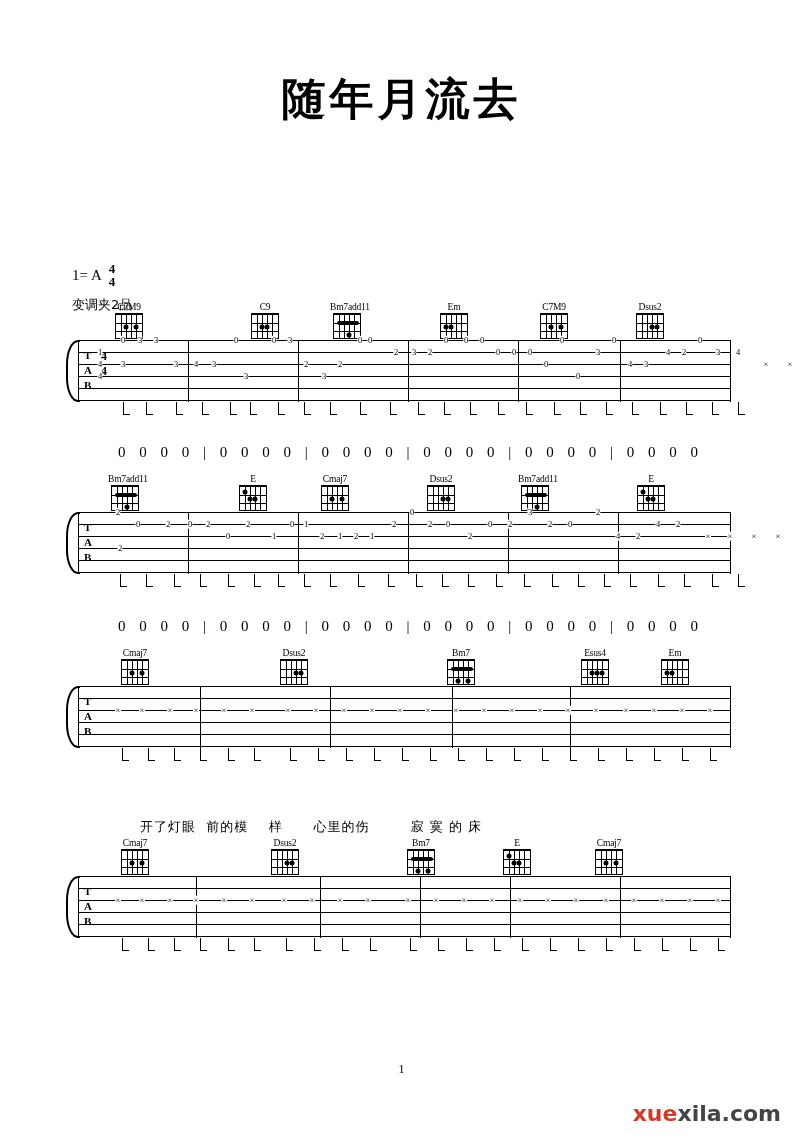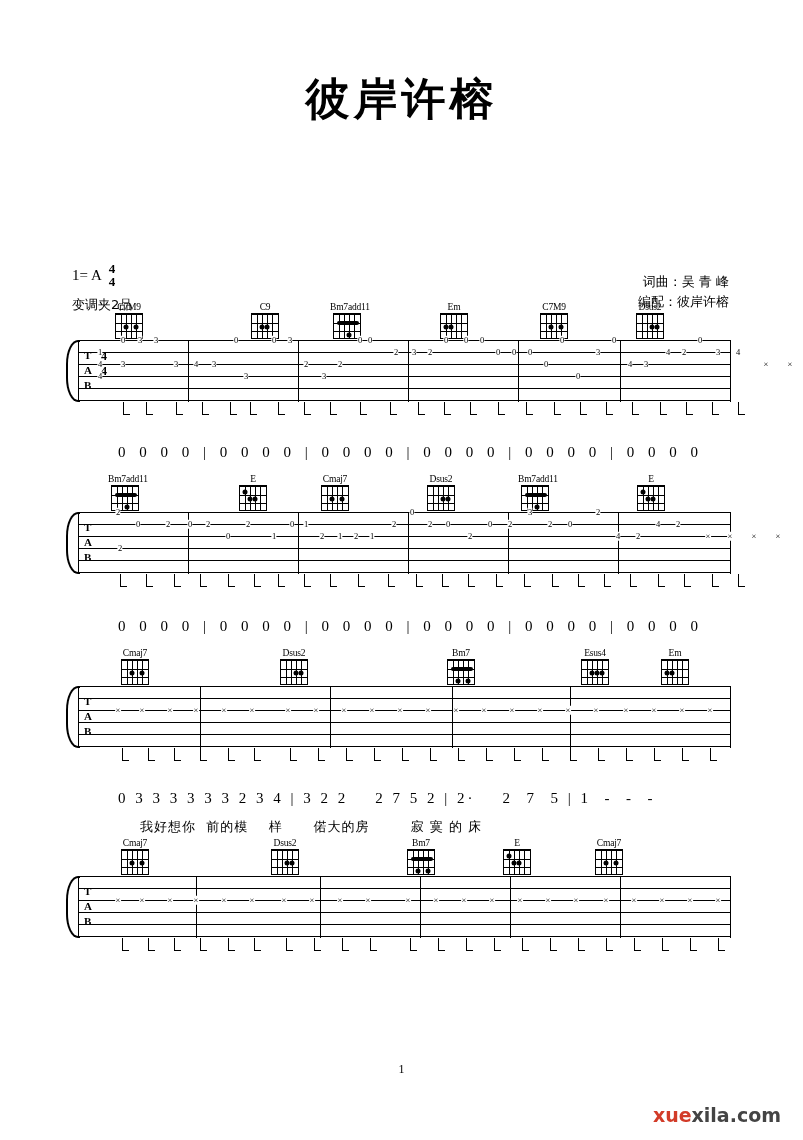--- a/index.html
+++ b/index.html
@@ -242,48 +242,44 @@
     width: 803px;
     text-align: center;
     font-size: 12px;
     font-family: "Liberation Serif", serif;
   }
   .watermark {
     position: absolute;
     right: 22px;
     bottom: 14px;
     font-family: "DejaVu Sans", sans-serif;
-    font-size: 19px;
+    font-size: 22px;
     font-weight: bold;
   }
   .watermark .x { color: #d23b28; }
   .watermark .rest { color: #444; }
 </style>
 </head>
 <body>
 
 <div class="page">
 
-  <div class="title">彼岸许榕</div>
+  <div class="title">随年月流去</div>
 
   <div class="keyblock">
     <div class="keyline">
       <span>1= A</span>
       <span class="frac">
         <span>4</span>
         <span>4</span>
       </span>
     </div>
     <div class="capo">变调夹2品</div>
   </div>
 
-  <div class="credits">
-    <div>词曲：吴 青 峰</div>
-    <div>编配：彼岸许榕</div>
-  </div>
 
   <div class="system" style="top:340px;">
     <div class="brace"></div>
     <div class="stafflines">
       <div class="ln" style="top:0px;"></div>
       <div class="ln" style="top:12px;"></div>
       <div class="ln" style="top:24px;"></div>
       <div class="ln" style="top:36px;"></div>
       <div class="ln" style="top:48px;"></div>
       <div class="ln" style="top:60px;"></div>
@@ -749,22 +745,21 @@
       <i style="left:464px;"></i>
         <i style="left:492px;"></i>
         <i style="left:520px;"></i>
       <i style="left:548px;"></i>
         <i style="left:576px;"></i>
         <i style="left:604px;"></i>
       <i style="left:632px;"></i>
     </div>
   </div>
 
-  <div class="jianpu" style="top:790px; left:118px; letter-spacing:3px;">0 3 3 3 3 3 3 2 3 4 | 3 2 2    2 7 5 2 | 2·    2  7  5 | 1  -  -  -</div>
-  <div class="lyrics" style="top:818px; left:140px; letter-spacing:1px;">我好想你  前的模    样      偌大的房        寂 寞 的 床</div>
+  <div class="lyrics" style="top:818px; left:140px; letter-spacing:1px;">开了灯眼  前的模    样      心里的伤        寂 寞 的 床</div>
 
   <div class="system" style="top:876px;">
     <div class="brace"></div>
     <div class="stafflines">
       <div class="ln" style="top:0px;"></div>
       <div class="ln" style="top:12px;"></div>
       <div class="ln" style="top:24px;"></div>
       <div class="ln" style="top:36px;"></div>
       <div class="ln" style="top:48px;"></div>
       <div class="ln" style="top:60px;"></div>

